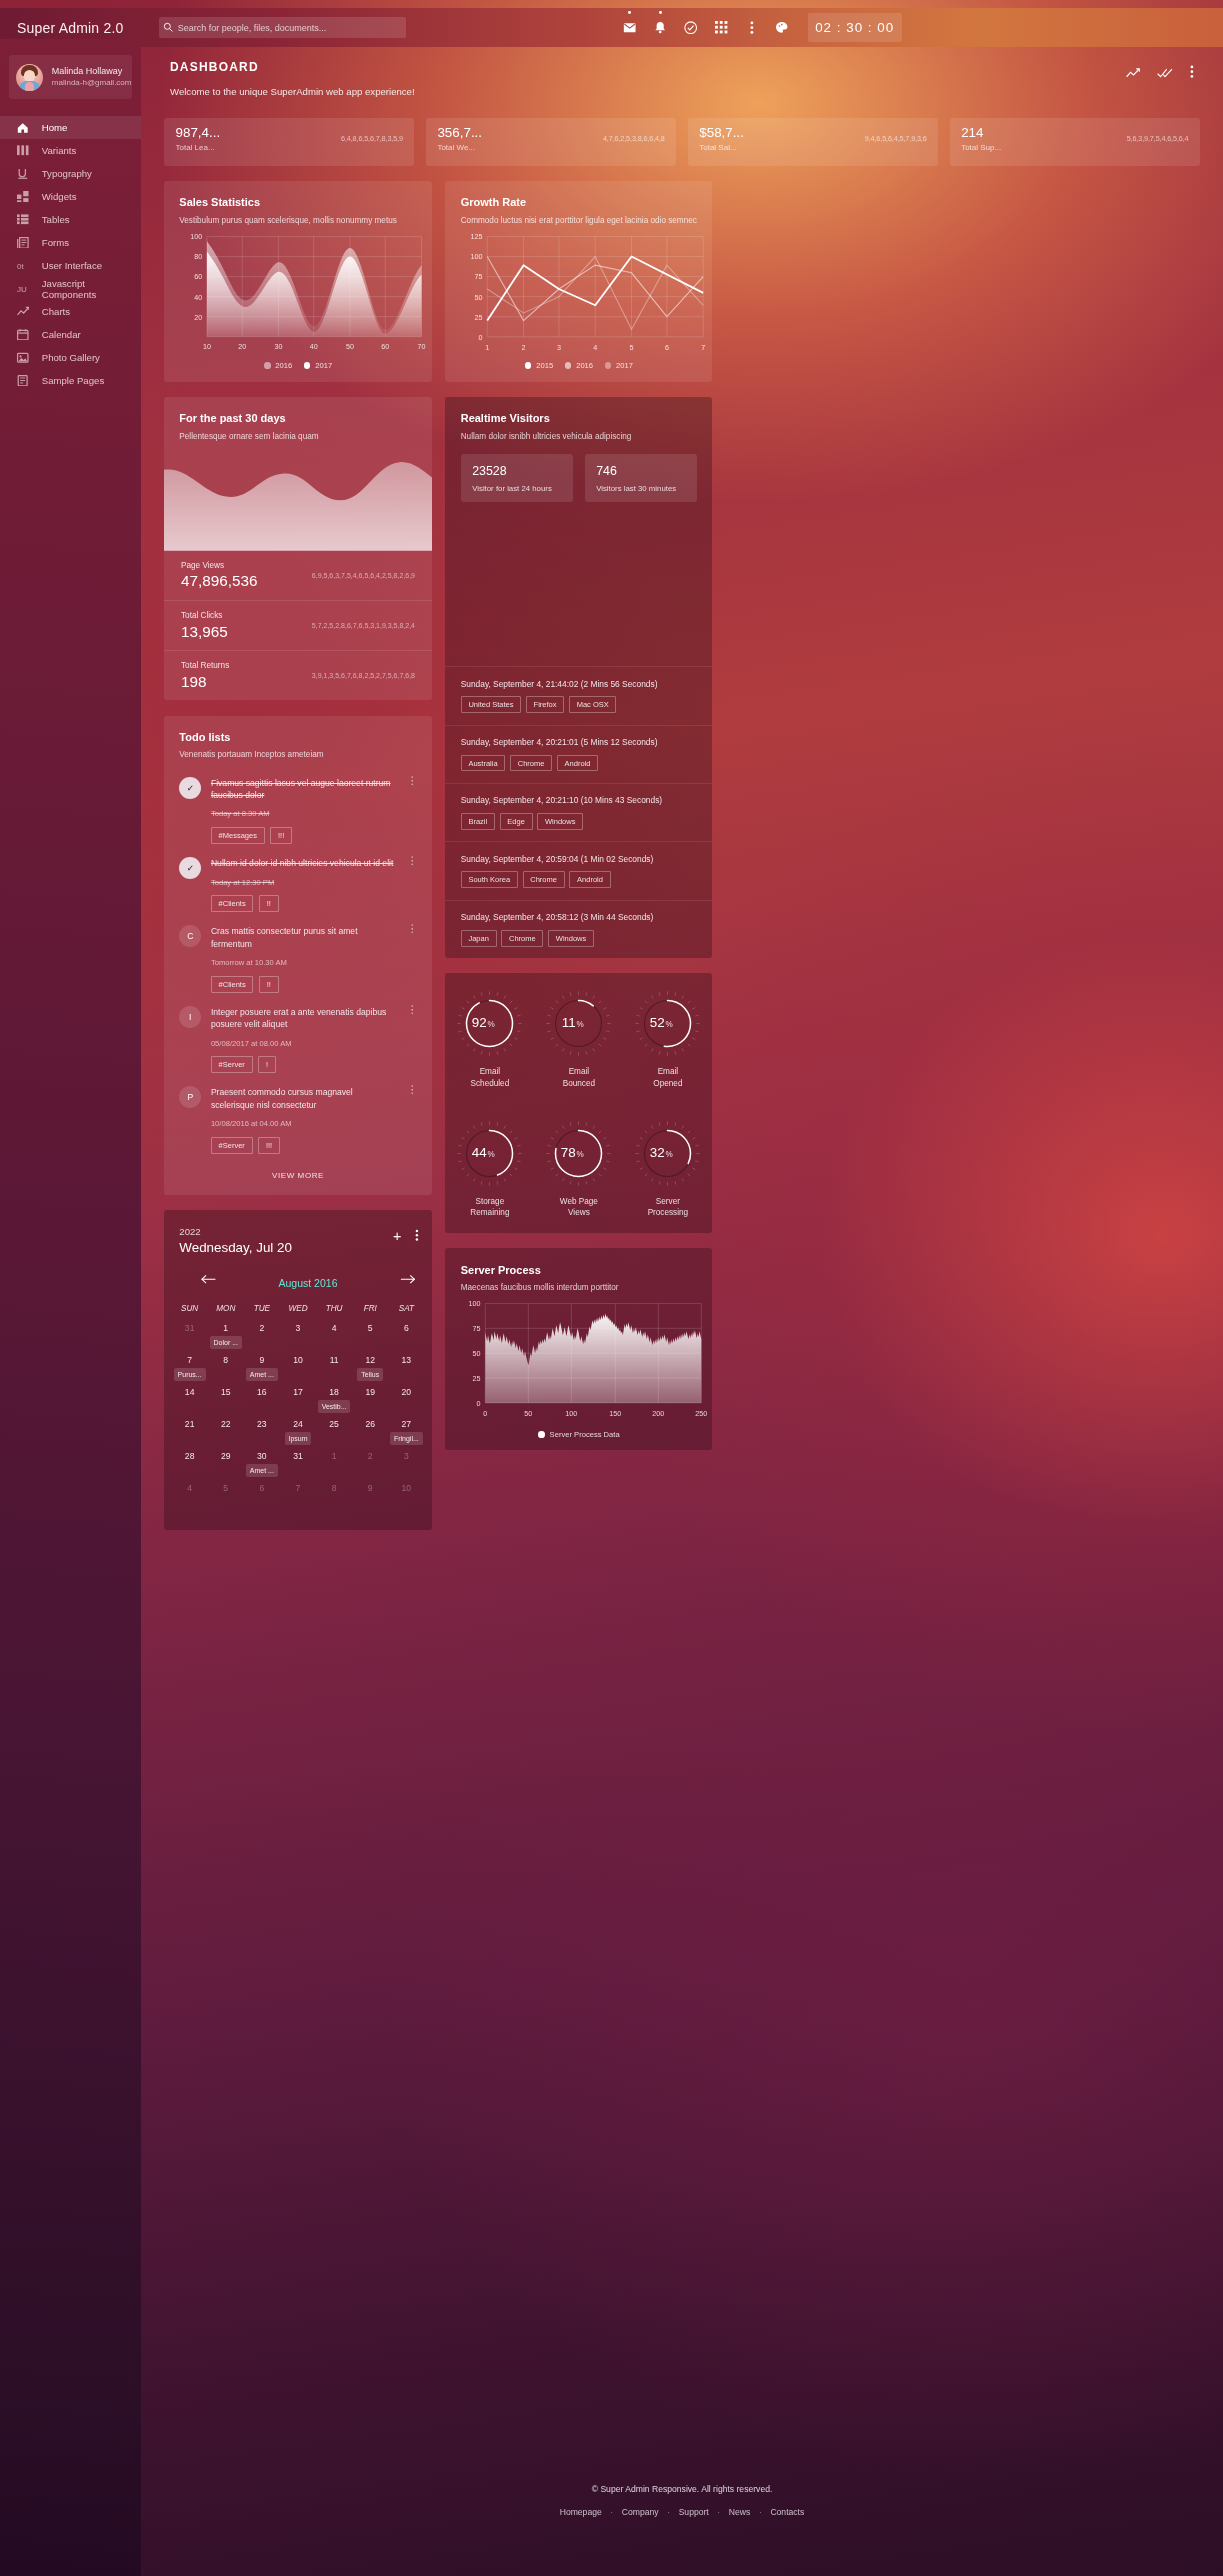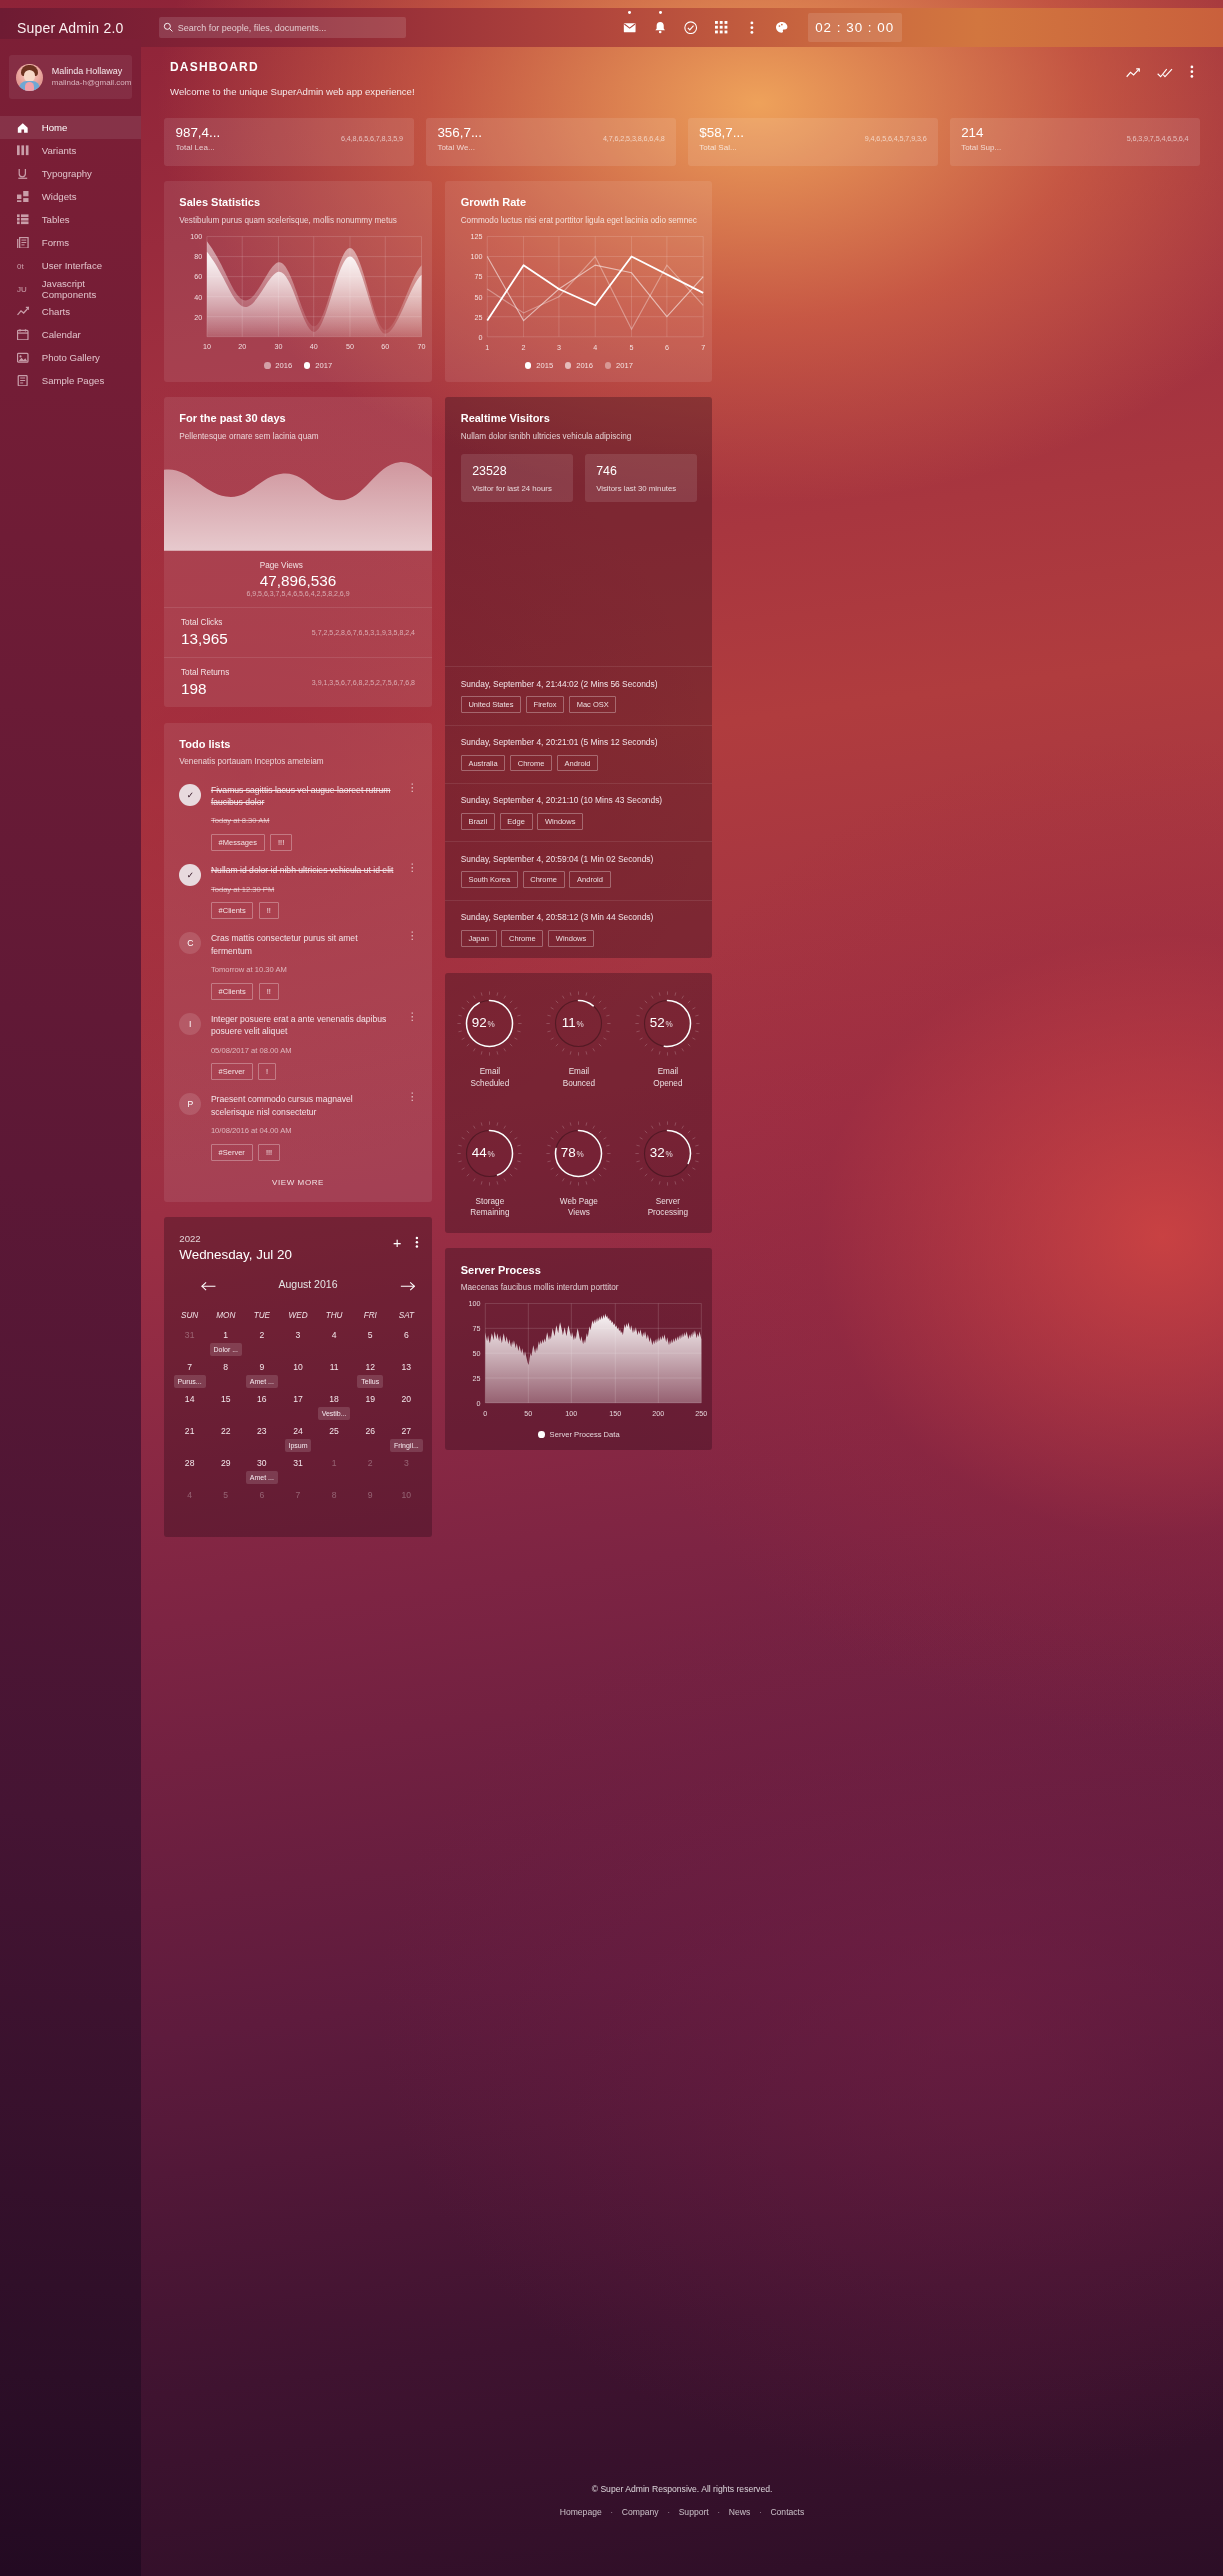--- a/index.html
+++ b/index.html
@@ -114,21 +114,21 @@
   .card .sub { color: rgba(255,255,255,0.78); font-size: 8.2px; margin-top: 7.6px; }
   .cardpad { padding: 15.3px 15.3px 0 15.3px; }
 
   svg.chart { display: block; }
   .legend { display: flex; justify-content: center; gap: 11.5px; padding: 7.6px 0 11.5px 0; }
   .legend .li { display: flex; align-items: center; gap: 4.8px; color: rgba(255,255,255,0.82); font-size: 7.6px; }
   .legend .bul { width: 6.7px; height: 6.7px; border-radius: 50%; background: #fff; }
 
   
   .metric { display: flex; align-items: center; justify-content: space-between; padding: 9.6px 17px; border-top: 1px solid rgba(255,255,255,0.10); }
-  .metric:first-of-type { border-top: 0; flex-direction: column; }
+  .metric:first-of-type { border-top: 0; }
   .metric .ml { color: rgba(255,255,255,0.85); font-size: 8.2px; }
   .metric .mv { color: #fff; font-size: 15.3px; margin-top: 2.9px; }
   .metric .ms { color: rgba(255,255,255,0.55); font-size: 7px; }
 
   
   .todo { display: flex; gap: 9.6px; padding: 13.4px 15.3px 0 15.3px; }
   .tav { width: 22px; height: 22px; border-radius: 50%; flex: none; display: flex; align-items: center; justify-content: center; font-size: 8.6px; color: #fff; background: rgba(255,255,255,0.13); }
   .tav.done { background: #e8dade; color: #2b0b1c; }
   .tbody { flex: 1; min-width: 0; }
   .ttext { color: #f3e6ea; font-size: 8.6px; line-height: 12.4px; }
@@ -151,21 +151,21 @@
   
   .gauges { display: grid; grid-template-columns: 1fr 1fr 1fr; }
   .gauge { padding: 16px 0 14.3px 0; display: flex; flex-direction: column; align-items: center; }
   .gauge .lbl { color: rgba(255,255,255,0.85); font-size: 8.2px; text-align: center; line-height: 11.5px; margin-top: 7.6px; }
 
   
   .calhead { padding: 15.3px 15.3px 0 15.3px; position: relative; }
   .calhead .yr { color: rgba(255,255,255,0.80); font-size: 9.6px; }
   .calhead .dt { color: #fff; font-size: 13.4px; margin-top: 3.8px; }
   .calacts { position: absolute; right: 13.4px; top: 17px; display: flex; gap: 13.4px; color: #fff; align-items: center; }
-  .calnav { display: flex; align-items: flex-start; justify-content: space-between; padding: 15.3px 17px 9.6px 17px; color: #e5e5e5; margin-left: 20px; }
+  .calnav { display: flex; align-items: flex-end; justify-content: space-between; padding: 15.3px 17px 9.6px 17px; color: #5eead4; margin-left: 20px; }
   .calnav .mt { font-size: 10.5px; }
   .calgrid { display: grid; grid-template-columns: repeat(7, 1fr); padding: 0 7.6px 15.3px 7.6px; }
   .dow { text-align: center; color: #efe0e5; font-size: 8.2px; padding: 5.7px 0 9.6px 0; font-style: italic; }
   .dcell { text-align: center; min-height: 32px; }
   .dnum { color: #f3e7eb; font-size: 8.6px; }
   .dnum.muted { color: rgba(255,255,255,0.30); }
   .ev { display: inline-block; margin-top: 3.8px; background: rgba(255,255,255,0.14); color: #f5eaef; font-size: 7px; padding: 2.9px 3.8px; border-radius: 1.9px; max-width: 42px; overflow: hidden; white-space: nowrap; }
 
   
   .footer { position: absolute; left: 141px; top: 2484px; width: 1082px; text-align: center; }

